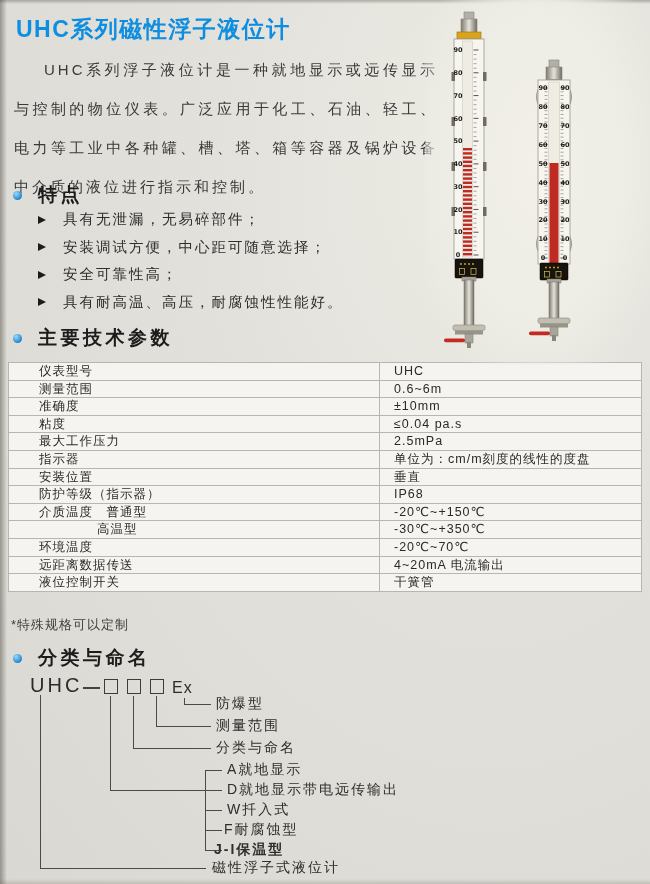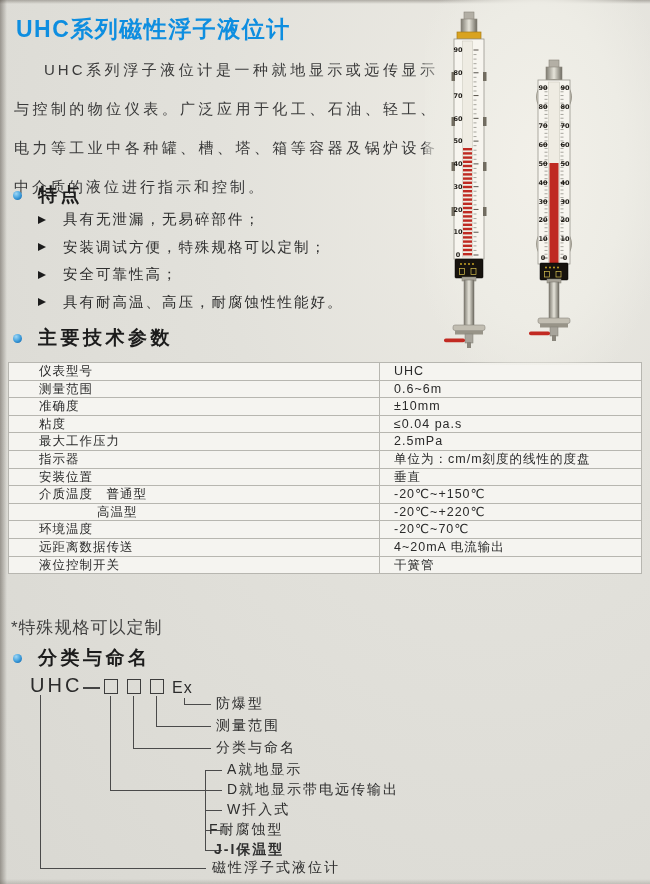--- a/index.html
+++ b/index.html
@@ -25,21 +25,21 @@
   .features li{display:flex;align-items:center;height:27.5px;font-size:14.5px;
     letter-spacing:2px;color:#2e2e2e;}
   .tri{width:0;height:0;border-left:8px solid #1c1c1c;border-top:4.5px solid transparent;
     border-bottom:4.5px solid transparent;margin-right:17px;flex:0 0 auto;}
   .ptable{position:absolute;left:8px;top:362px;width:634px;border-collapse:collapse;}
   .ptable td{border:1px solid #b7b6b0;background:#f5f4f0;font-size:12.5px;color:#2a2a2a;
     height:16.6px;line-height:1;padding:0 0 0 30px;letter-spacing:1px;white-space:nowrap;}
   .ptable td.lab{width:282px;}
   .ptable td.val{padding-left:14px;}
   .ptable td.indent{padding-left:88px;}
-  .footnote{position:absolute;left:11px;top:616px;font-size:17px;letter-spacing:1px;color:#3f3f3f;}
+  .footnote{position:absolute;left:11px;top:616px;font-size:13px;letter-spacing:1px;color:#3f3f3f;}
   .diagram{position:absolute;left:0;top:668px;width:650px;height:212px;}
   .diagram .model{position:absolute;left:30px;top:6px;font-size:20px;letter-spacing:3px;color:#2b2b2b;}
   .diagram .dash{position:absolute;left:83px;top:19px;width:17px;height:2px;background:#444;}
   .cbox{position:absolute;top:11px;width:12px;height:13px;border:1.5px solid #3c3c3c;background:transparent;}
   .diagram .suffix{position:absolute;left:172px;top:11px;font-size:16px;letter-spacing:1px;color:#2b2b2b;}
   .lv{position:absolute;border-left:1.2px solid #4a4a4a;border-bottom:1.2px solid #4a4a4a;}
   .vln{position:absolute;border-left:1.2px solid #4a4a4a;}
   .hln{position:absolute;border-top:1.2px solid #4a4a4a;}
   .dlab{position:absolute;font-size:14px;letter-spacing:2px;color:#2e2e2e;white-space:nowrap;}
   .photo-bg{position:absolute;left:425px;top:0;width:225px;height:365px;
@@ -64,21 +64,21 @@
     <span class="h">特点</span>
   </div>
 
   <ul class="features">
     <li>
       <span class="tri"></span>
       <span>具有无泄漏，无易碎部件；</span>
       </li>
     <li>
       <span class="tri"></span>
-      <span>安装调试方便，特殊规格可以定制；</span>
+      <span>安装调试方便，中心距可随意选择；</span>
       </li>
     <li>
       <span class="tri"></span>
       <span>安全可靠性高；</span>
       </li>
     <li>
       <span class="tri"></span>
       <span>具有耐高温、高压，耐腐蚀性性能好。</span>
       </li>
   </ul>
@@ -112,26 +112,30 @@
         </tr>
     <tr>
       <td class="lab">指示器</td>
       <td class="val">单位为：cm/m刻度的线性的度盘</td>
         </tr>
     <tr>
       <td class="lab">安装位置</td>
       <td class="val">垂直</td>
         </tr>
     <tr>
+      <td class="lab">防护等级（指示器）</td>
+      <td class="val">IP68</td>
+        </tr>
+    <tr>
       <td class="lab">介质温度　普通型</td>
       <td class="val">-20℃~+150℃</td>
         </tr>
     <tr>
       <td class="lab indent">高温型</td>
-      <td class="val">-20℃~+220℃</td>
+      <td class="val">-30℃~+350℃</td>
         </tr>
     <tr>
       <td class="lab">环境温度</td>
       <td class="val">-20℃~70℃</td>
         </tr>
     <tr>
       <td class="lab">远距离数据传送</td>
       <td class="val">4~20mA 电流输出</td>
         </tr>
     <tr>
@@ -167,21 +171,21 @@
     <div class="hln" style="left:205px;top:162px;width:17px;"></div>
     <div class="hln" style="left:205px;top:182px;width:17px;"></div>
     <div class="lv" style="left:40px;top:27px;width:165px;height:173px;"></div>
 
     <span class="dlab" style="left:216px;top:27px;">防爆型</span>
     <span class="dlab" style="left:216px;top:49px;">测量范围</span>
     <span class="dlab" style="left:216px;top:71px;">分类与命名</span>
     <span class="dlab" style="left:227px;top:93px;">A就地显示</span>
     <span class="dlab" style="left:227px;top:113px;">D就地显示带电远传输出</span>
     <span class="dlab" style="left:227px;top:133px;">W扦入式</span>
-    <span class="dlab" style="left:209px;top:153px;">F耐腐蚀型</span>
+    <span class="dlab" style="left:224px;top:153px;">F耐腐蚀型</span>
     <span class="dlab" style="left:214px;top:173px;font-weight:bold;">J-I保温型</span>
     <span class="dlab" style="left:212px;top:191px;">磁性浮子式液位计</span>
   </div>
 
   <div class="photo-bg"></div>
 
   <svg id="gauge1-svg" class="gauge" style="left:440px;top:10px;" width="64" height="340" viewBox="0 0 64 340">
     <defs>
       <linearGradient id="pipeg1" x1="0" y1="0" x2="1" y2="0">
         <stop offset="0" stop-color="#7d7a70"></stop>

